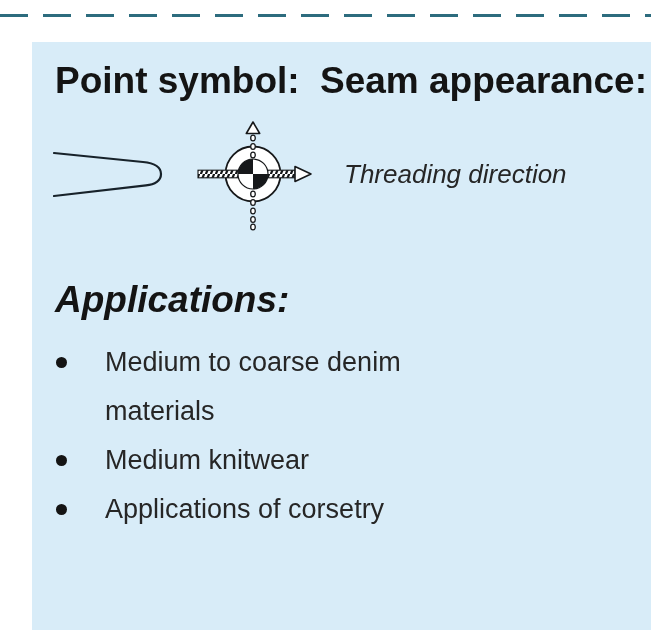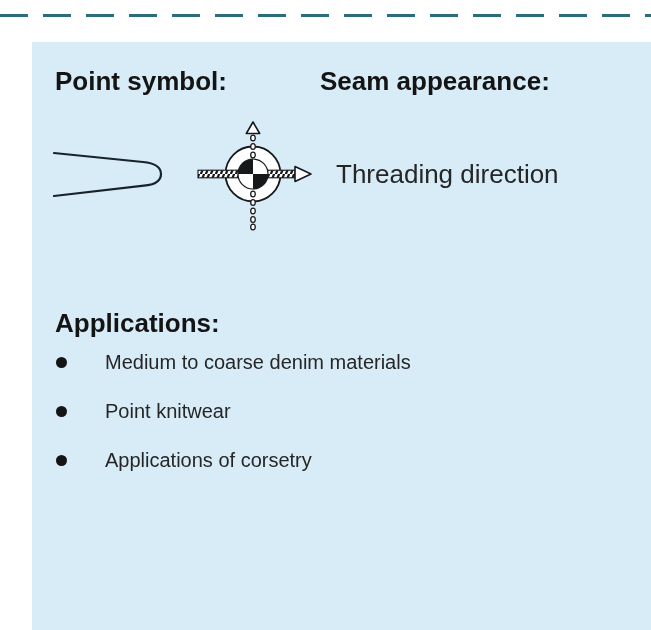--- a/index.html
+++ b/index.html
@@ -18,42 +18,43 @@
       var(--dash-line, #2d6c7e) 0 28px, transparent 28px 43px);
   }
 
   .card {
     position:absolute; left:32px; top:42px; width:619px; height:588px;
     background:var(--card-bg, #d8ecf8);
   }
 
   .heading {
     position:absolute;
-    font-weight:bold; font-size:26px; line-height:34px;
+    font-weight:bold; font-size:37px; line-height:34px;
     color:var(--heading-text, #141414);
     white-space:nowrap;
   }
   .h-point { left:23px; top:22px; }
   .h-seam  { left:288px; top:22px;text-align:center; }
-  .h-apps  { left:23px; top:264px; }
+  .h-apps  { left:23px; top:241px;font-style:italic; }
 
   .needle-svg { position:absolute; left:13px; top:98px; }
   .seam-svg   { position:absolute; left:158px; top:68px; }
 
   .threading-label {
-    position:absolute; left:304px; top:118px;
+    position:absolute; left:312px; top:118px;
     font-size:26px; line-height:28px;
     color:var(--body-text, #262626);
     white-space:nowrap;
+    font-style:italic;
   }
 
   .apps-list {
     position:absolute; left:24px; top:296px; width:380px;
     list-style:none;
-    font-size:20px; line-height:49px;
+    font-size:27px; line-height:49px;
     color:var(--body-text, #262626);
   }
   .apps-list li { position:relative; padding-left:49px; }
   .bullet-dot {
     position:absolute; left:0; top:19px;
     width:11px; height:11px; border-radius:50%;
     background:var(--heading-text, #141414);
   }
 </style>
 </head>
@@ -110,21 +111,21 @@
 
     <h2 class="heading h-apps">Applications:</h2>
 
     <ul class="apps-list">
       <li>
         <span class="bullet-dot"></span>
         <span>Medium to coarse denim materials</span>
       </li>
       <li>
         <span class="bullet-dot"></span>
-        <span>Point knitwear</span>
+        <span>Medium knitwear</span>
       </li>
       <li>
         <span class="bullet-dot"></span>
         <span>Applications of corsetry</span>
       </li>
     </ul>
 
   </div>
 </div>
 

